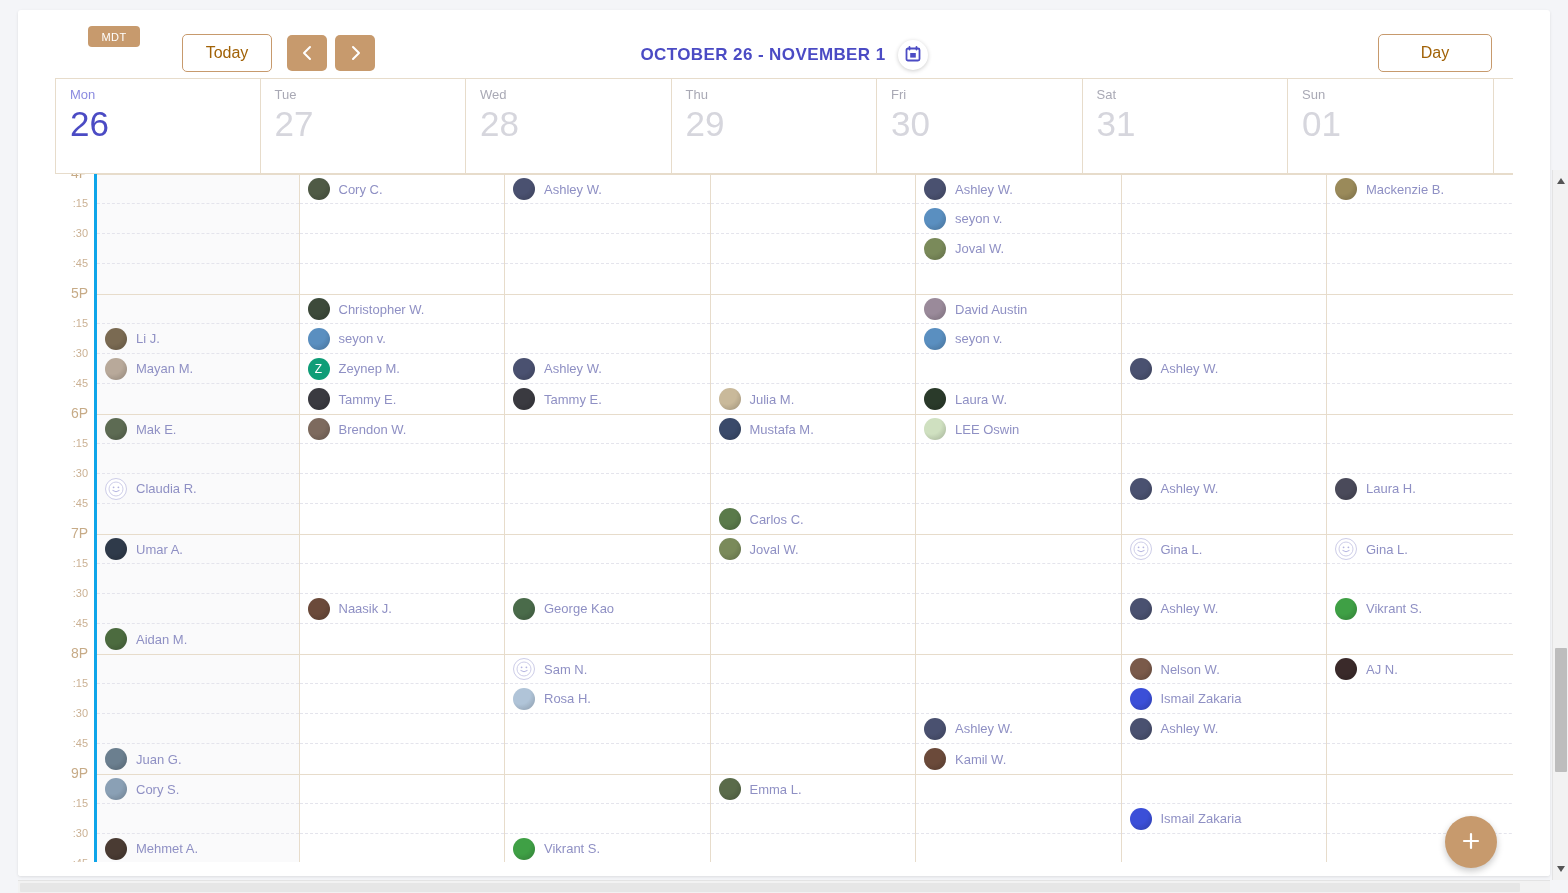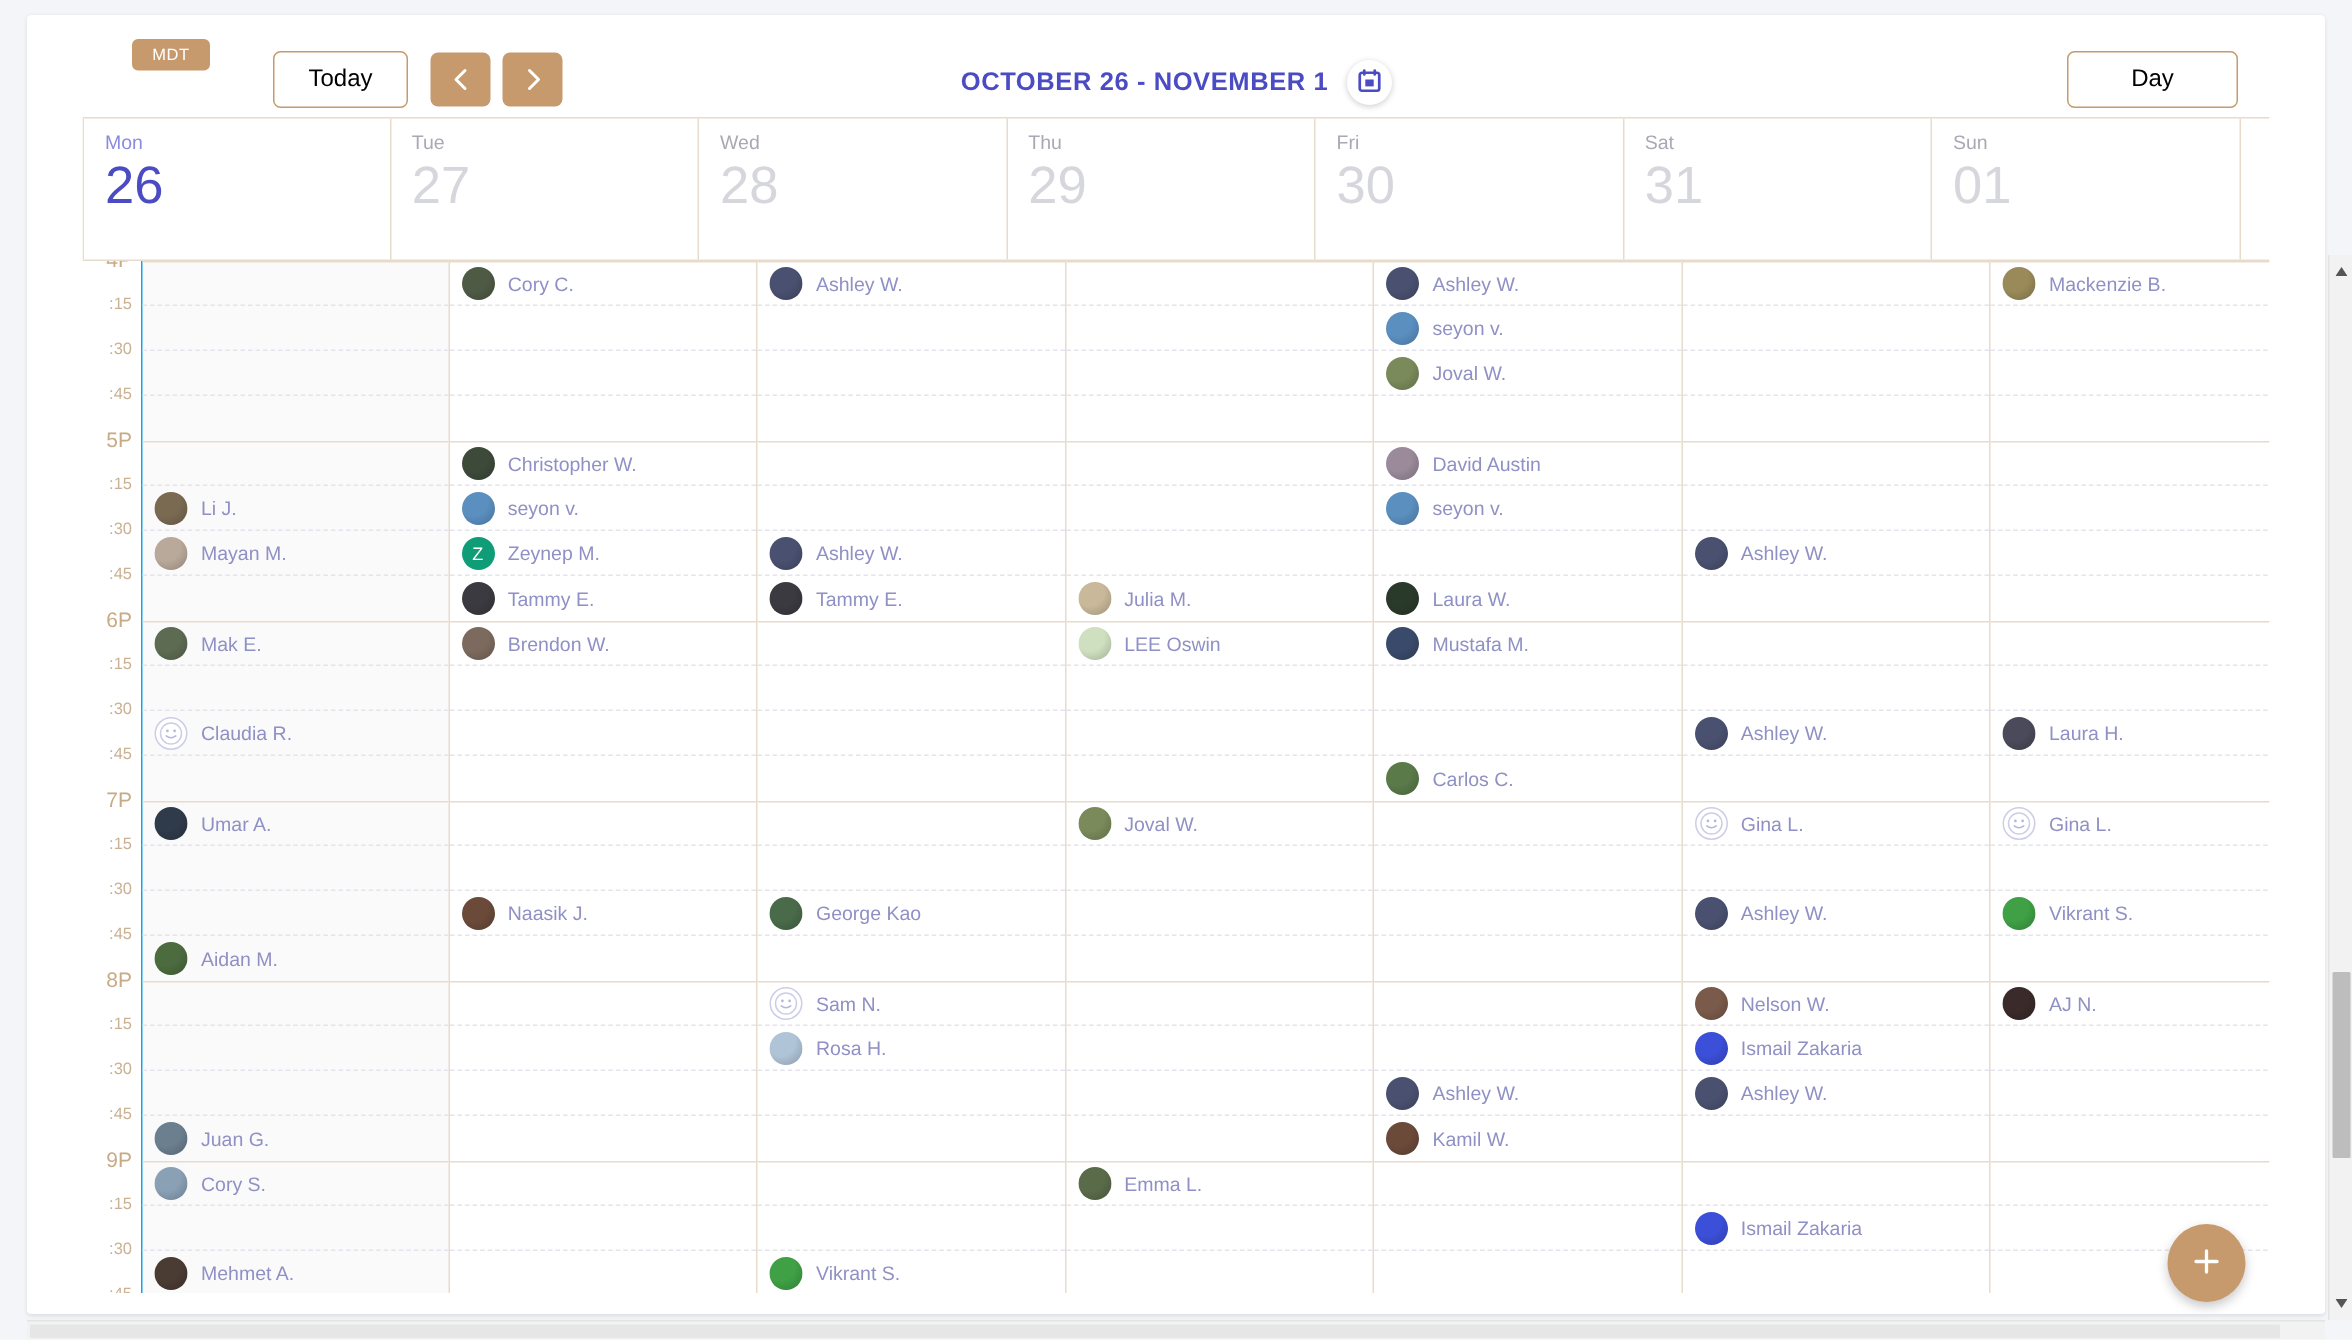--- a/index.html
+++ b/index.html
@@ -38,21 +38,21 @@
     border-radius: 4px;
     font-size: 11px;
     letter-spacing: .4px;
     display: flex; align-items: center; justify-content: center;
     font-family: "Liberation Sans", sans-serif;
   }
   .btn-outline {
     position: absolute;
     border: 1px solid #c79a6d;
     background: #ffffff;
-    color: #000000;
+    color: #a16207;
     border-radius: 5px;
     font-size: 16px;
     font-family: "Liberation Sans", sans-serif;
     display: flex; align-items: center; justify-content: center;
     cursor: pointer;
   }
   #today-btn { left: 164px; top: 24px; width: 90px; height: 38px; }
   #day-btn   { left: 1360px; top: 24px; width: 114px; height: 38px; }
   .nav-btn {
     position: absolute;
@@ -153,21 +153,21 @@
   .time-lbl.q15 { font-size: 11px; top: 23px; }
   .time-lbl.q30 { font-size: 11px; top: 53px; }
   .time-lbl.q45 { font-size: 11px; top: 83px; }
 
   .days-wrap { display: flex; flex: 1; }
   .day-col {
     width: 205.5px;
     border-right: 1px solid #e7dccb;
     position: relative;
   }
-  .day-col:first-child { border-left: 1px solid #0ea5e9; }
+  .day-col:first-child { border-left: 3px solid #0ea5e9; }
   .day-col.is-today { background: #fafafb; }
 
   .slot {
     height: 30px;
     border-bottom: 1px dashed #e4e4ec;
     display: flex;
     align-items: center;
     padding-left: 8px;
     position: relative;
   }
@@ -582,43 +582,43 @@
                 </div>
                 <div class="day-col">
                   <div class="slot hr-start"></div>
                   <div class="slot"></div>
                   <div class="slot"></div>
                   <div class="slot last"></div>
                 </div>
                 <div class="day-col">
                   <div class="slot hr-start">
                     <div class="event">
+                      <div class="avatar" style="background: radial-gradient(circle at 35% 30%, rgb(58, 74, 106) 0%, rgb(58, 74, 106) 45%, rgba(0, 0, 0, 0.22) 100%), rgb(58, 74, 106);"></div>
+                      <span class="ev-name">Mustafa M.</span>
+                    </div>
+                  </div>
+                  <div class="slot"></div>
+                  <div class="slot"></div>
+                  <div class="slot last">
+                    <div class="event">
+                      <div class="avatar" style="background: radial-gradient(circle at 35% 30%, rgb(90, 122, 74) 0%, rgb(90, 122, 74) 45%, rgba(0, 0, 0, 0.22) 100%), rgb(90, 122, 74);"></div>
+                      <span class="ev-name">Carlos C.</span>
+                    </div>
+                  </div>
+                </div>
+                <div class="day-col">
+                  <div class="slot hr-start">
+                    <div class="event">
                       <div class="avatar" style="background: radial-gradient(circle at 35% 30%, rgb(207, 224, 192) 0%, rgb(207, 224, 192) 45%, rgba(0, 0, 0, 0.22) 100%), rgb(207, 224, 192);"></div>
                       <span class="ev-name">LEE Oswin</span>
                     </div>
                   </div>
                   <div class="slot"></div>
                   <div class="slot"></div>
                   <div class="slot last"></div>
-                </div>
-                <div class="day-col">
-                  <div class="slot hr-start">
-                    <div class="event">
-                      <div class="avatar" style="background: radial-gradient(circle at 35% 30%, rgb(58, 74, 106) 0%, rgb(58, 74, 106) 45%, rgba(0, 0, 0, 0.22) 100%), rgb(58, 74, 106);"></div>
-                      <span class="ev-name">Mustafa M.</span>
-                    </div>
-                  </div>
-                  <div class="slot"></div>
-                  <div class="slot"></div>
-                  <div class="slot last">
-                    <div class="event">
-                      <div class="avatar" style="background: radial-gradient(circle at 35% 30%, rgb(90, 122, 74) 0%, rgb(90, 122, 74) 45%, rgba(0, 0, 0, 0.22) 100%), rgb(90, 122, 74);"></div>
-                      <span class="ev-name">Carlos C.</span>
-                    </div>
-                  </div>
                 </div>
                 <div class="day-col">
                   <div class="slot hr-start"></div>
                   <div class="slot"></div>
                   <div class="slot">
                     <div class="event">
                       <div class="avatar" style="background: radial-gradient(circle at 35% 30%, rgb(74, 81, 112) 0%, rgb(74, 81, 112) 45%, rgba(0, 0, 0, 0.22) 100%), rgb(74, 81, 112);"></div>
                       <span class="ev-name">Ashley W.</span>
                     </div>
                   </div>

